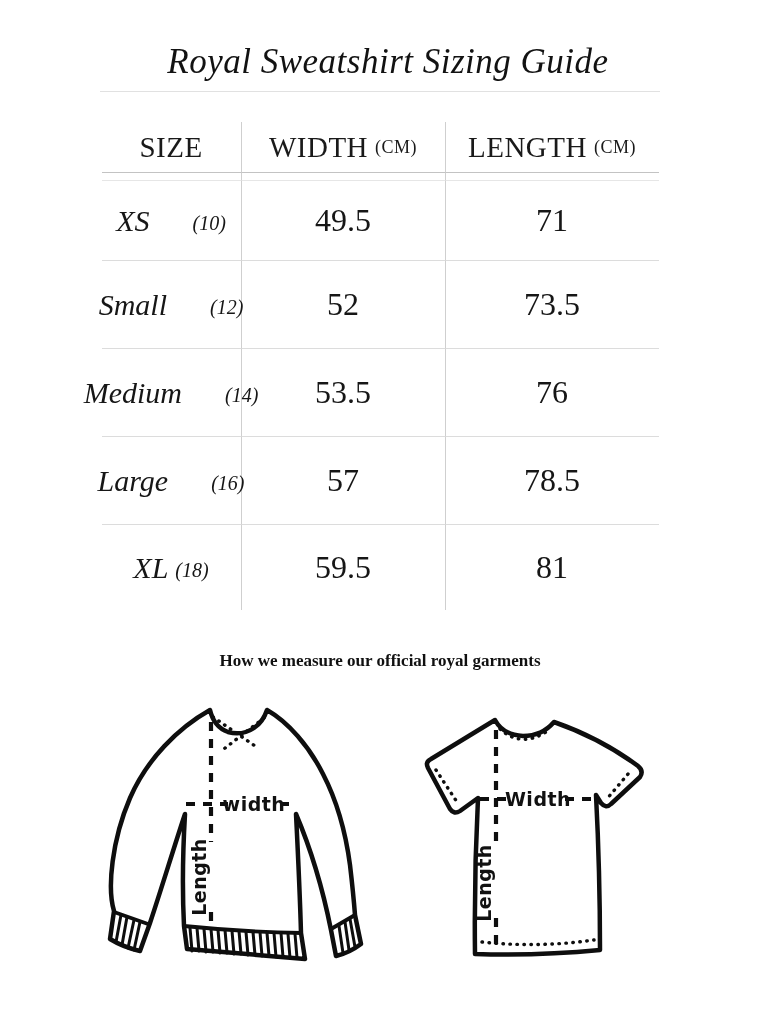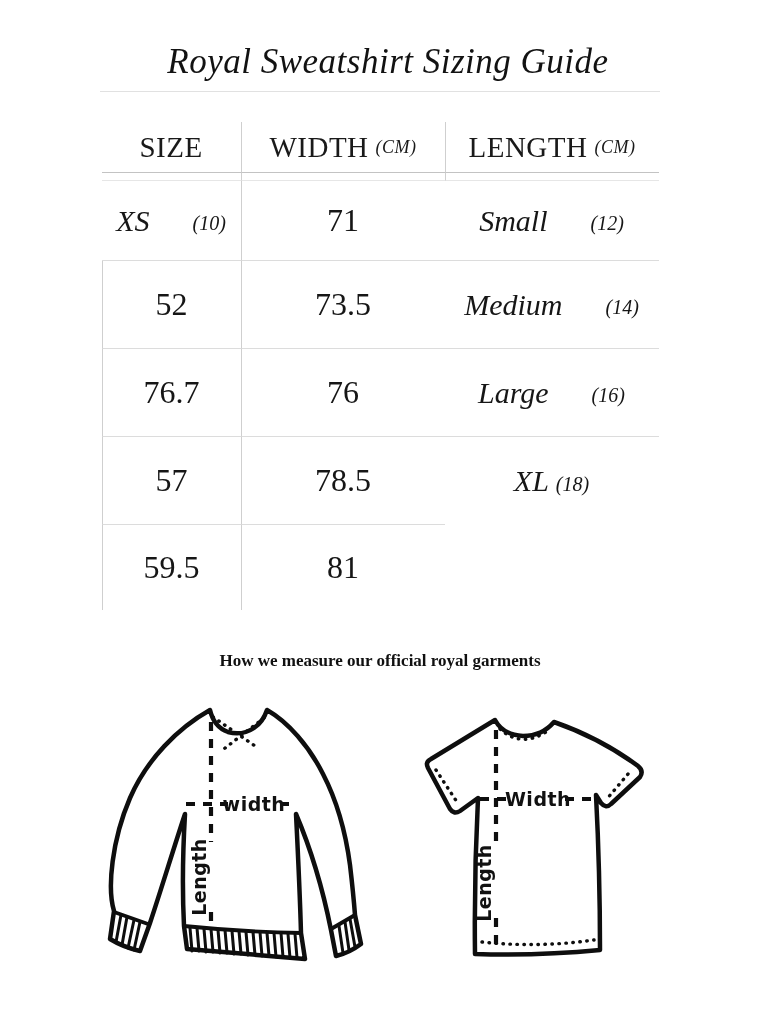--- a/index.html
+++ b/index.html
@@ -30,21 +30,21 @@
   .size-table {
     width:557px;
     margin:30px auto 0 auto;
     display:grid;
     grid-template-columns:139px 204px 214px;
     grid-template-rows:51px 8px 80px 88px 88px 88px 85px;
   }
   .cell { display:flex; align-items:center; justify-content:center; box-sizing:border-box; }
   .col-b { border-left:1px solid #cfcfcf; }
   .hdr  { font-size:29px; letter-spacing:0.5px; border-bottom:1px solid #c3c3c3; color:#1a1a1a; }
-  .hdr .unit { font-size:18px; margin-left:7px;font-style:italic; }
+  .hdr .unit { font-size:18px; margin-left:7px; }
   .spacer { border-bottom:1px solid #e6e6e6; }
   .row-line { border-bottom:1px solid #dcdcdc;gap:36px; }
   .size-name { font-style:italic; font-size:30px; }
   .size-note { font-style:italic; font-size:20px; margin-left:7px; transform:translateY(3px); }
   .value { font-size:32px; }
   .section-heading {
     margin:36px 0 0 0;
     text-align:center;
     font-size:17px;
     line-height:30px;
@@ -98,40 +98,43 @@
 
     <div class="cell spacer"></div>
     <div class="cell spacer col-b"></div>
     <div class="cell spacer col-b"></div>
 
     <div class="cell row-line">
       <span class="size-name">XS</span>
       <span class="size-note">(10)</span>
     </div>
     <div class="cell row-line col-b">
+      <span class="value">49.5</span>
+    </div>
+    <div class="cell row-line col-b">
       <span class="value">71</span>
     </div>
 
     <div class="cell row-line">
       <span class="size-name">Small</span>
       <span class="size-note">(12)</span>
     </div>
     <div class="cell row-line col-b">
       <span class="value">52</span>
     </div>
     <div class="cell row-line col-b">
       <span class="value">73.5</span>
     </div>
 
     <div class="cell row-line">
       <span class="size-name">Medium</span>
       <span class="size-note">(14)</span>
     </div>
     <div class="cell row-line col-b">
-      <span class="value">76.7</span>
+      <span class="value">53.5</span>
     </div>
     <div class="cell row-line col-b">
       <span class="value">76</span>
     </div>
 
     <div class="cell row-line">
       <span class="size-name">Large</span>
       <span class="size-note">(16)</span>
     </div>
     <div class="cell row-line col-b">

